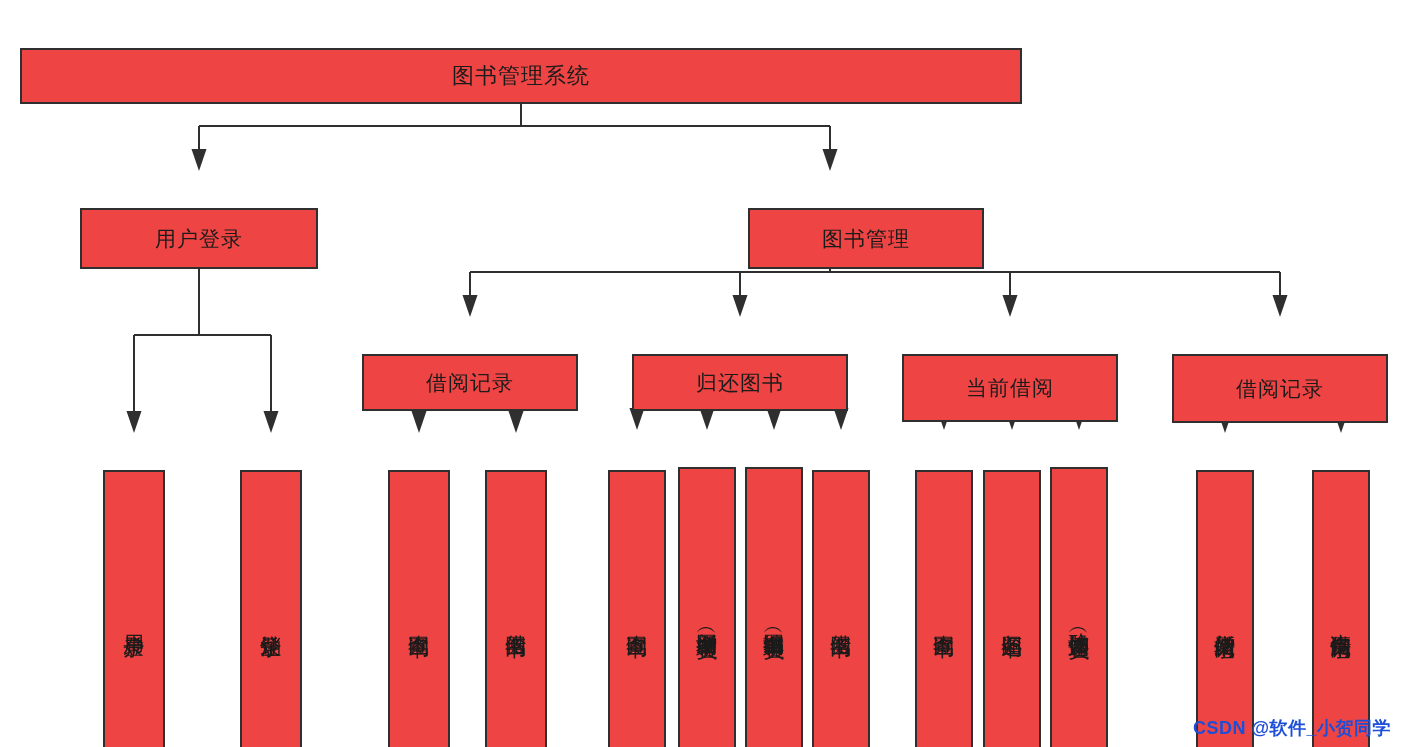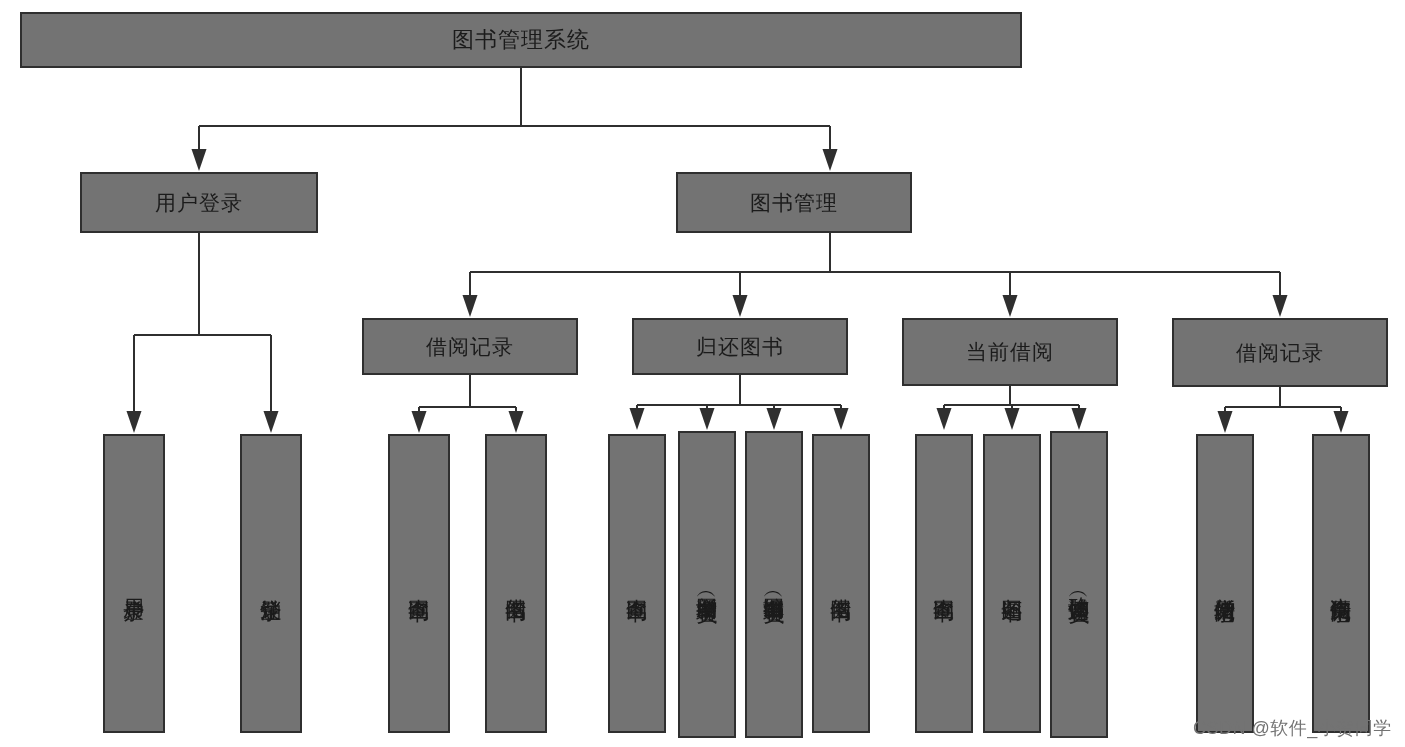--- a/index.html
+++ b/index.html
@@ -21,26 +21,27 @@
     position: absolute;
     left: 0;
     top: 0;
     width: 1405px;
     height: 747px;
     pointer-events: none;
   }
   .node {
     position: absolute;
     box-sizing: border-box;
-    background: #737373;
+    background: #ef4444;
     border: 2px solid #2f2f2f;
     display: flex;
     align-items: center;
     justify-content: center;
     color: #1b1b1b;
+    margin-top: 36px;
   }
   .node.horiz {
     font-size: 21px;
     letter-spacing: 1px;
     line-height: 1.2;
   }
   .node.vert {
     font-size: 21px;
     line-height: 1.22;
     letter-spacing: 1px;
@@ -122,21 +123,21 @@
       <path d="M 1333.5 411 L 1348.5 411 L 1341 433 Z" fill="#2f2f2f"></path>
     </svg>
 
   <div class="node horiz root" style="left: 20px; top: 12px; width: 1002px; height: 56px;">
     <span>图书管理系统</span>
   </div>
 
   <div class="node horiz" style="left: 80px; top: 172px; width: 238px; height: 61px;">
     <span>用户登录</span>
   </div>
-  <div class="node horiz" style="left: 676px; top: 172px; width: 236px; height: 61px;">
+  <div class="node horiz" style="left: 748px; top: 172px; width: 236px; height: 61px;">
     <span>图书管理</span>
   </div>
 
   <div class="node horiz" style="left: 362px; top: 318px; width: 216px; height: 57px;">
     <span>借阅记录</span>
   </div>
   <div class="node horiz" style="left: 632px; top: 318px; width: 216px; height: 57px;">
     <span>归还图书</span>
   </div>
   <div class="node horiz" style="left: 902px; top: 318px; width: 216px; height: 68px;">
@@ -179,15 +180,15 @@
   <div class="node vert" style="left: 1050px; top: 431px; width: 58px; height: 307px;">
     <span class="vlabel">确认归还（管理员）</span>
   </div>
   <div class="node vert" style="left: 1196px; top: 434px; width: 58px; height: 299px;">
     <span class="vlabel">新增借阅记录</span>
   </div>
   <div class="node vert" style="left: 1312px; top: 434px; width: 58px; height: 299px;">
     <span class="vlabel">查询借阅记录</span>
   </div>
 
-  <div class="watermark" style="left: 1193px; top: 716px; color: #737373;">CSDN @软件_小贺同学</div>
+  <div class="watermark" style="left: 1193px; top: 716px; color: #1d4ed8; font-weight: bold;">CSDN @软件_小贺同学</div>
 
 </div>
 
 </body></html>

